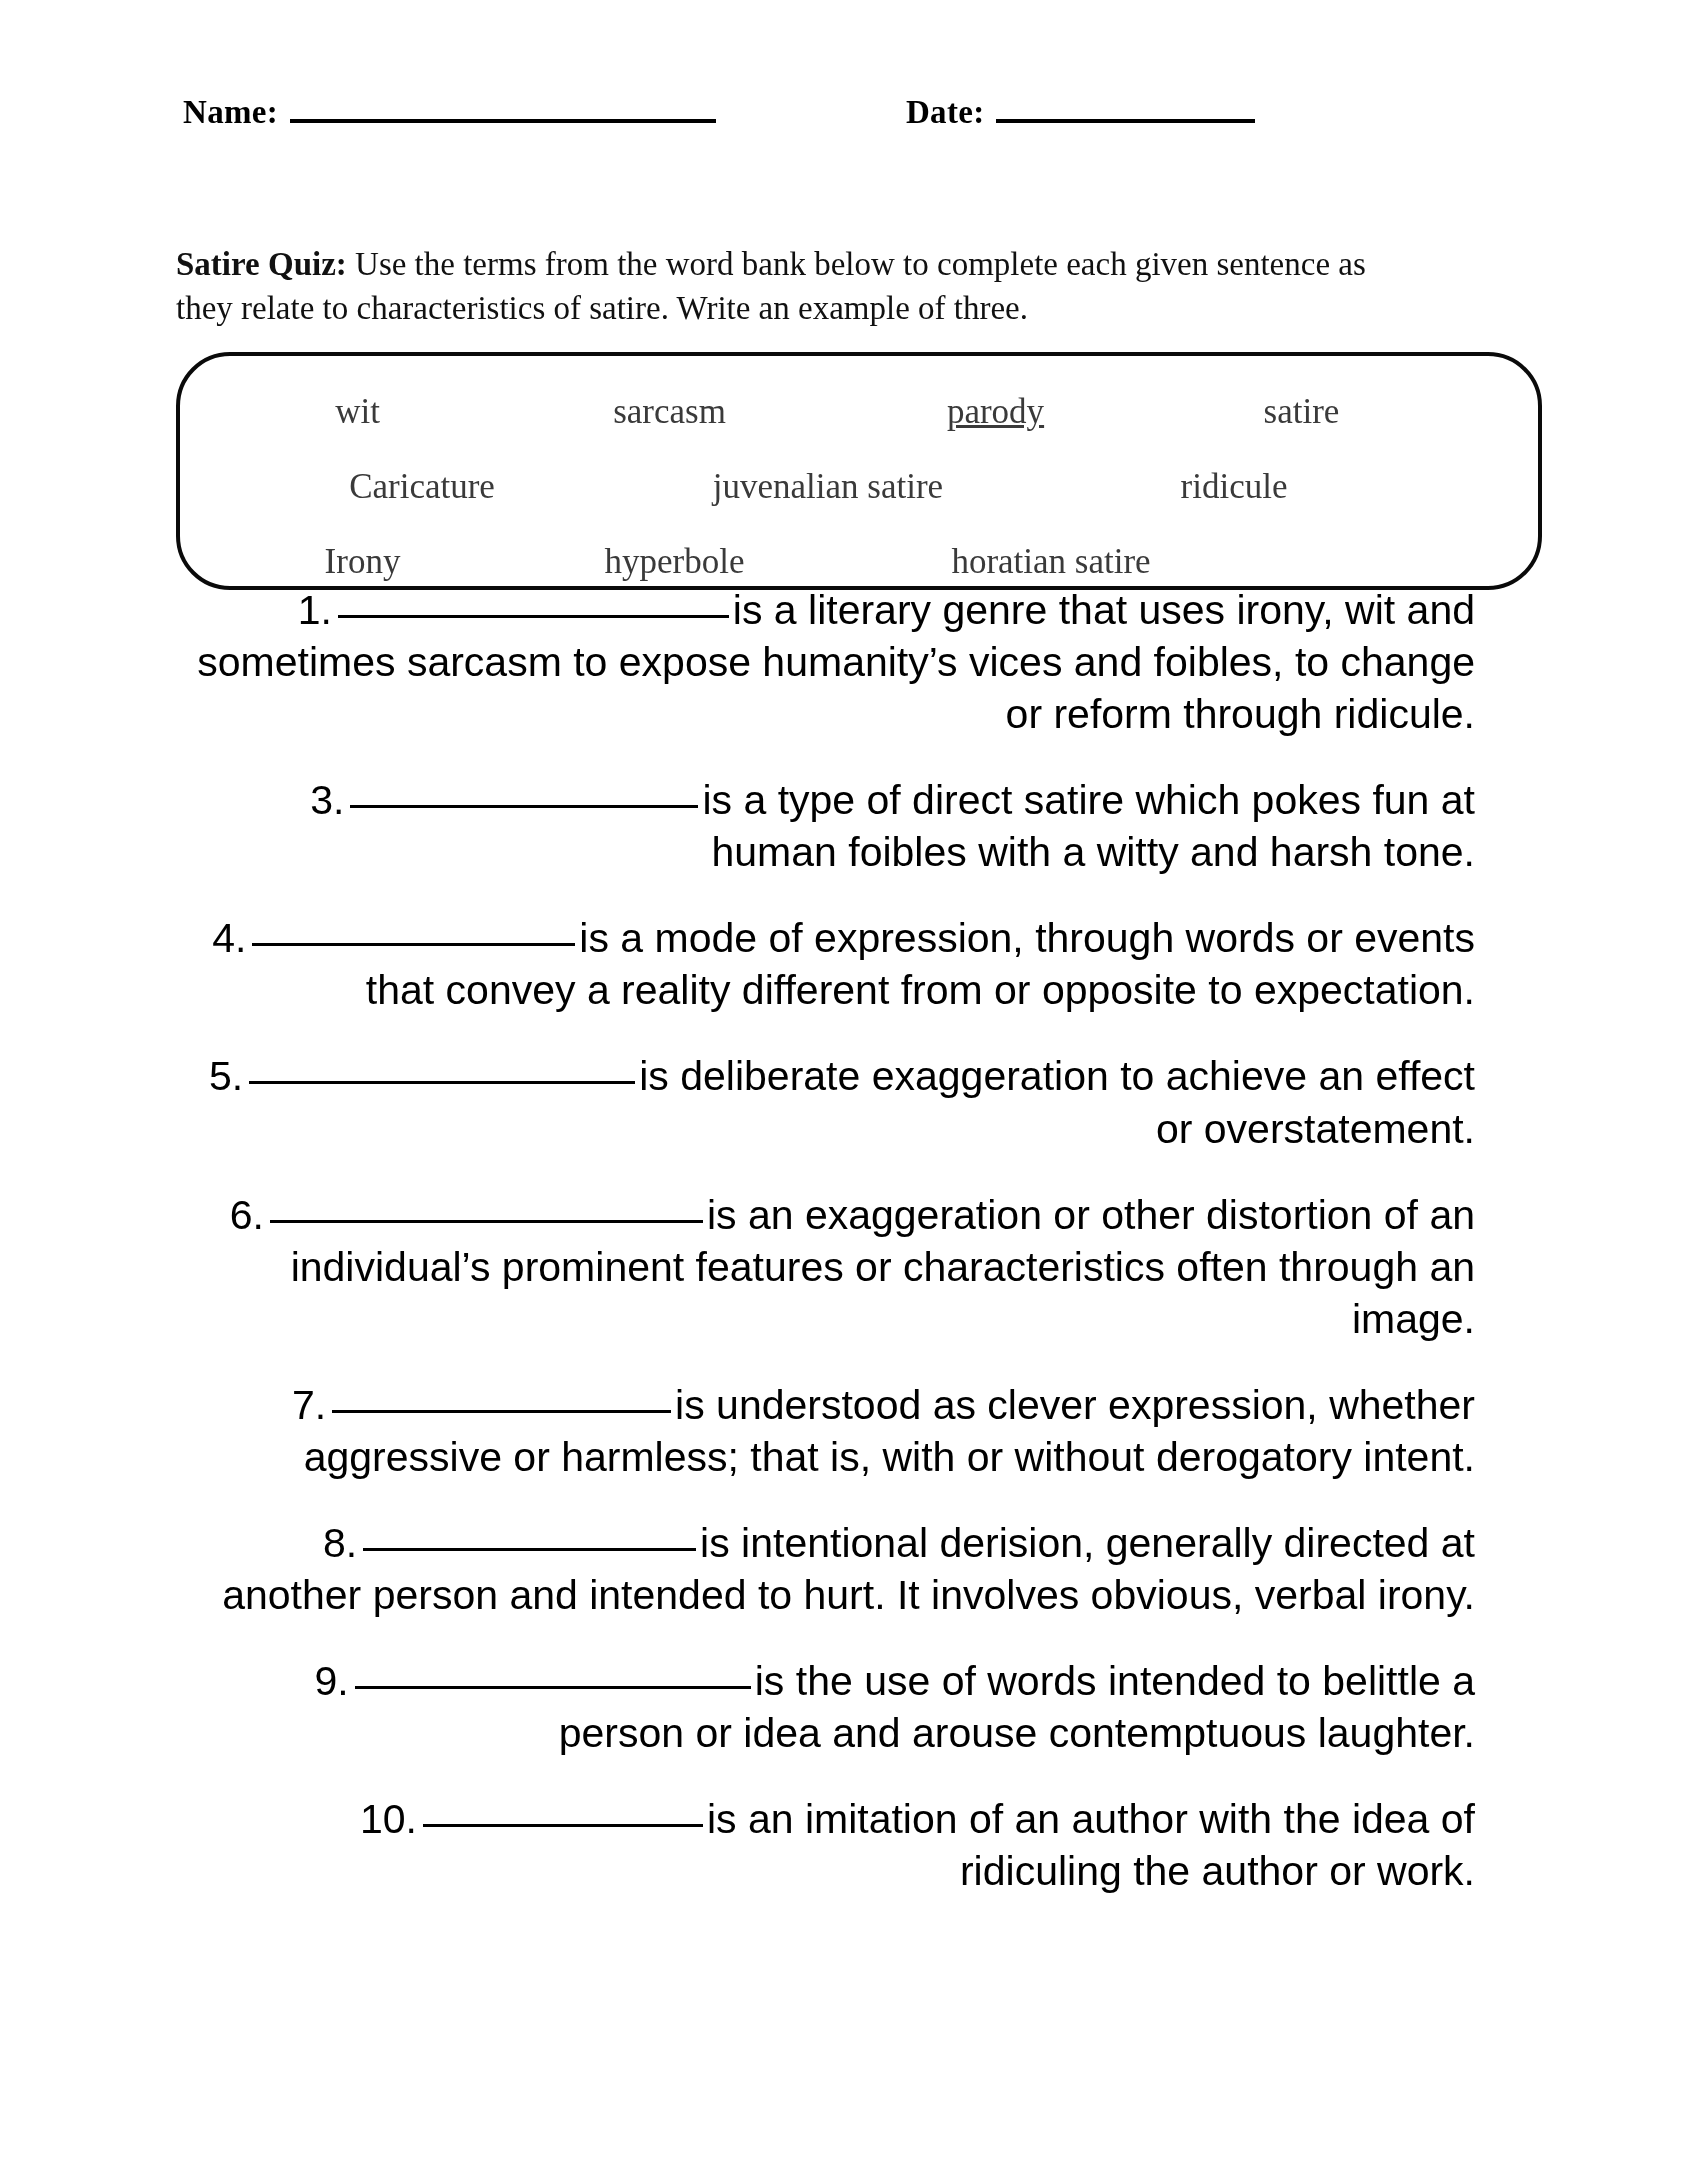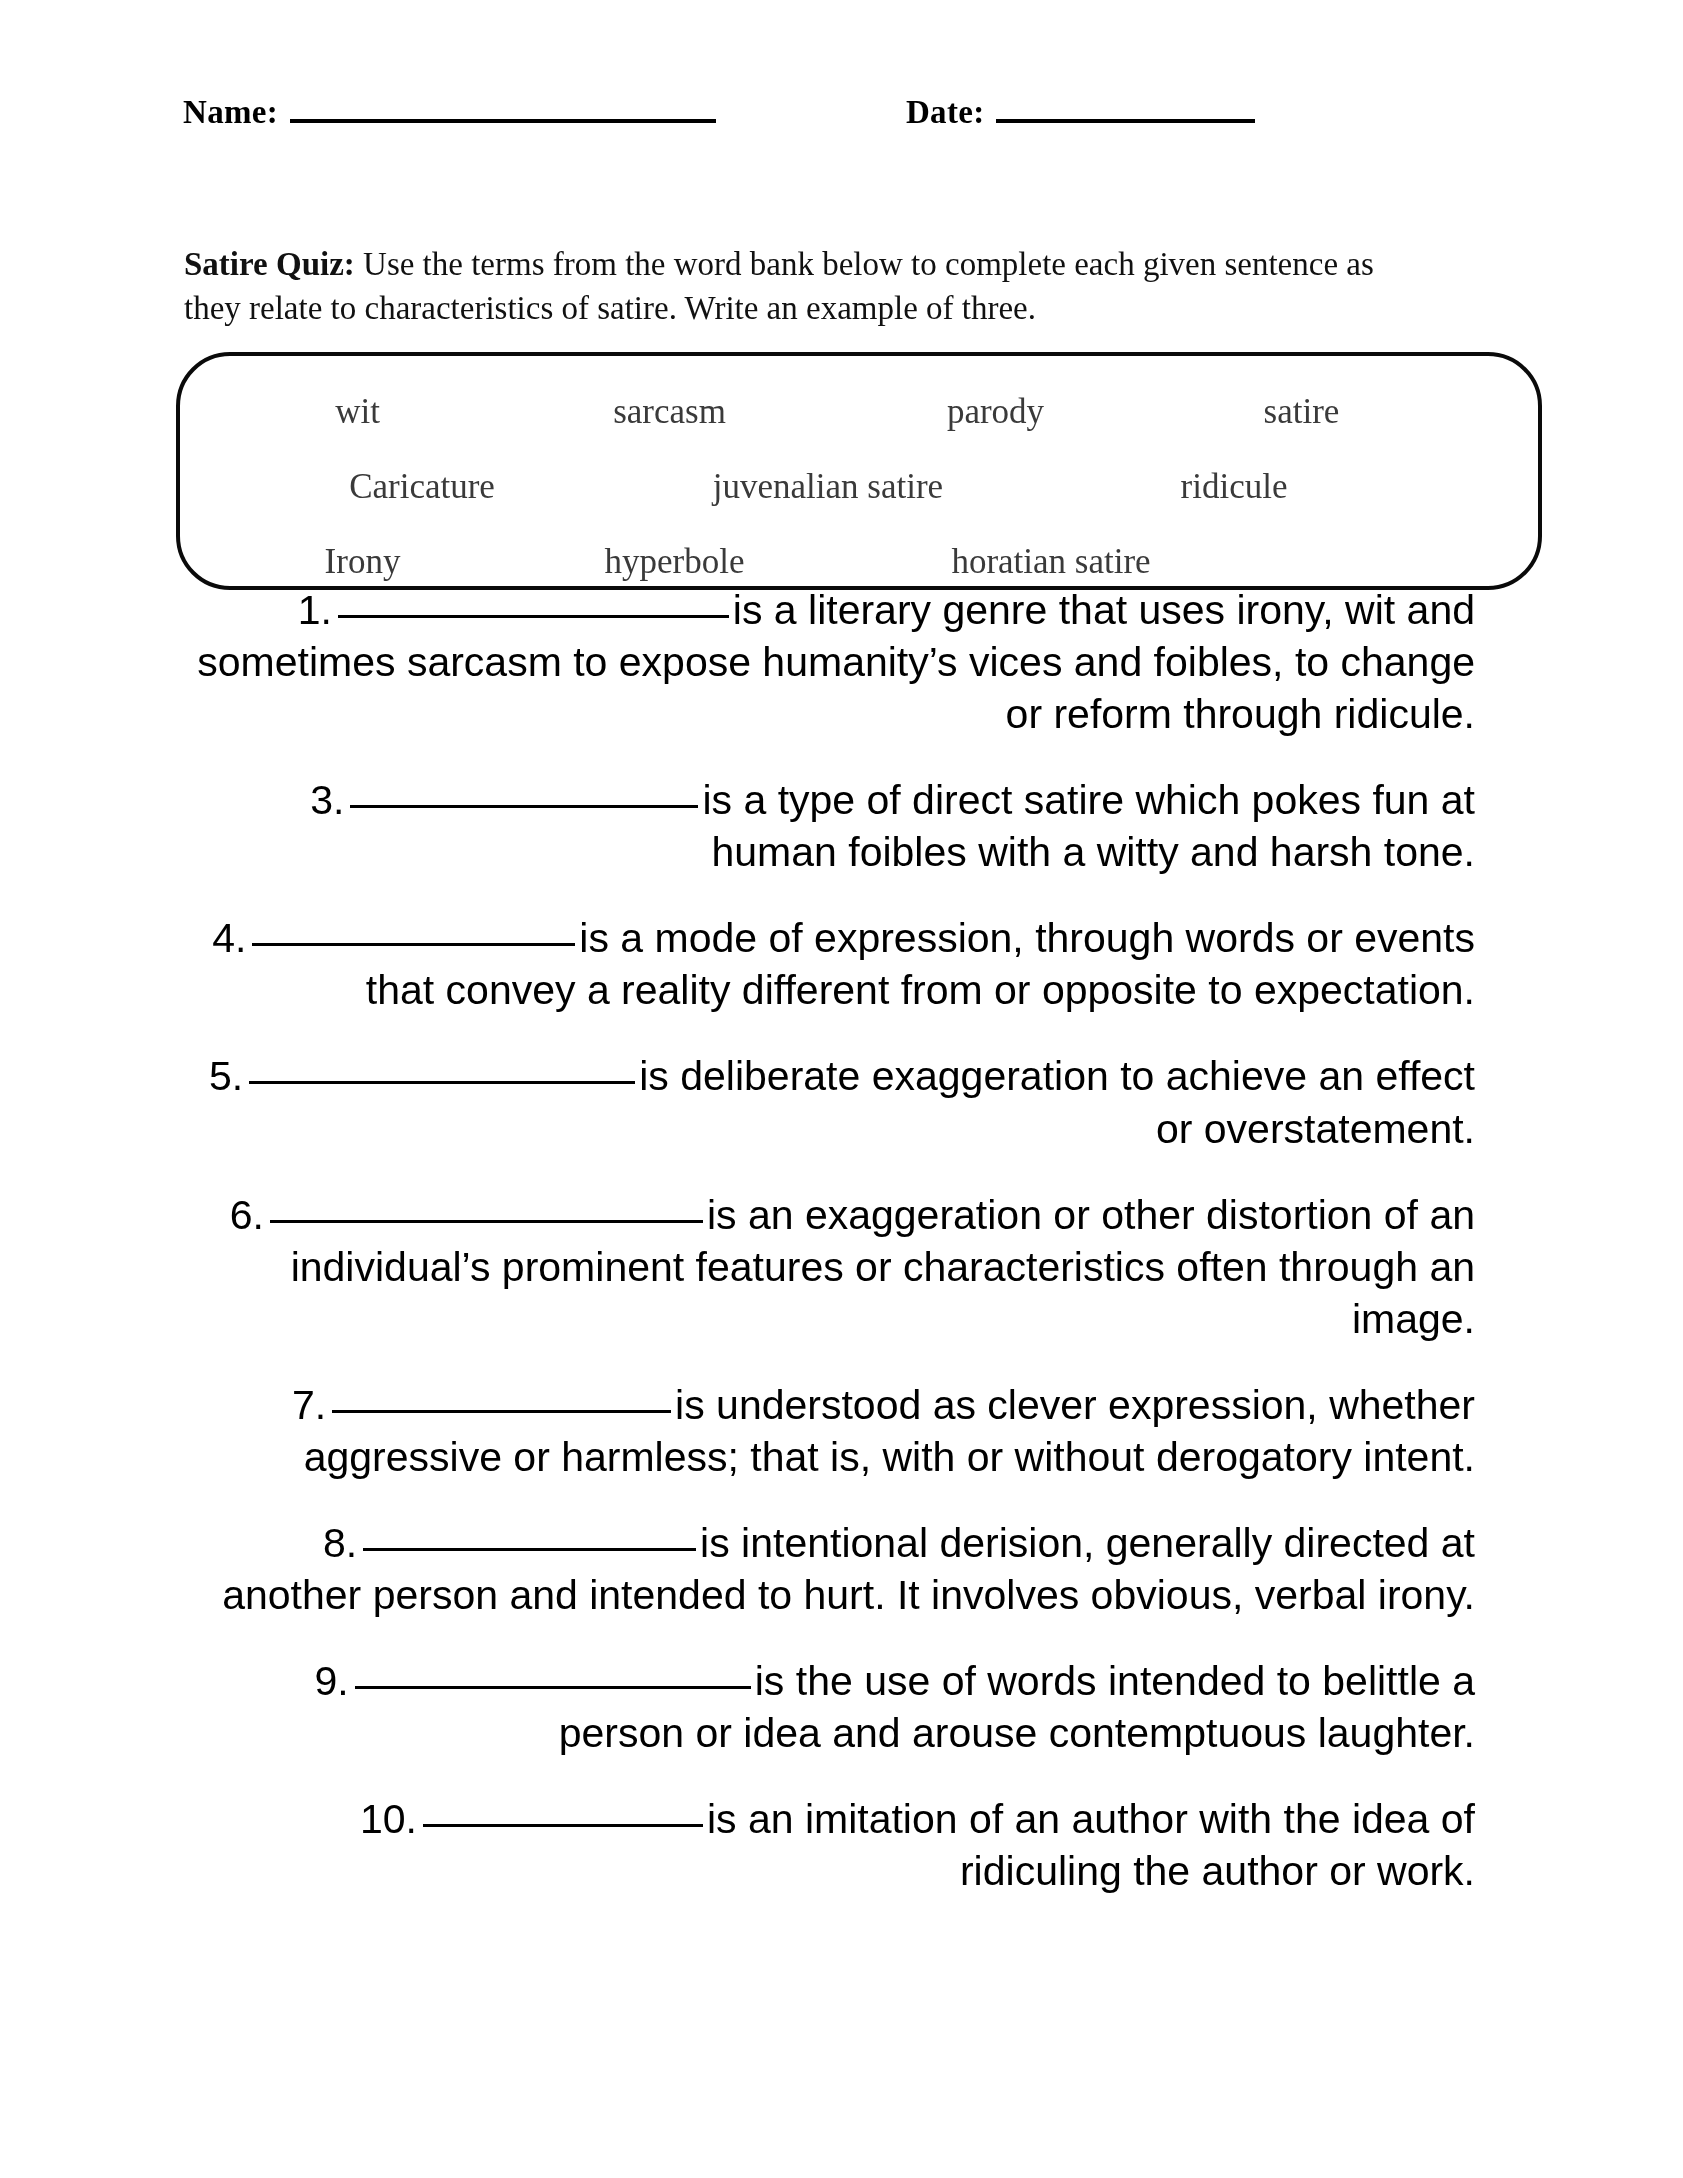--- a/index.html
+++ b/index.html
@@ -50,21 +50,21 @@
     margin-left: 12px;
     margin-bottom: 6px;
   }
   .hdr-rule.name { width: 426px; }
   .hdr-rule.date { width: 259px; }
   .hdr-spacer { width: 190px; }
 
   
   .instructions {
     position: absolute;
-    left: 184px;
+    left: 176px;
     top: 243px;
     width: 1242px;
     font-family: "Liberation Serif", "DejaVu Serif", serif;
     font-size: 33px;
     line-height: 1.33;
     color: #111;
   }
   .instructions b {
     font-weight: bold;
   }
@@ -92,21 +92,21 @@
   }
   .wb-cell {
     display: block;
     text-align: center;
     white-space: nowrap;
   }
 
   
   .r1c1 { width: 287px; }
   .r1c2 { width: 337px; }
-  .r1c3 { width: 315px; }
+  .r1c3 { width: 315px; text-decoration: underline; }
   .r1c4 { width: 297px; }
   
   .r2c1 { width: 416px; text-align: center; }
   .r2c2 { width: 396px; }
   .r2c3 { width: 416px; }
   
   .r3c1 { width: 297px; }
   .r3c2 { width: 327px; }
   .r3c3 { width: 426px; }
 

